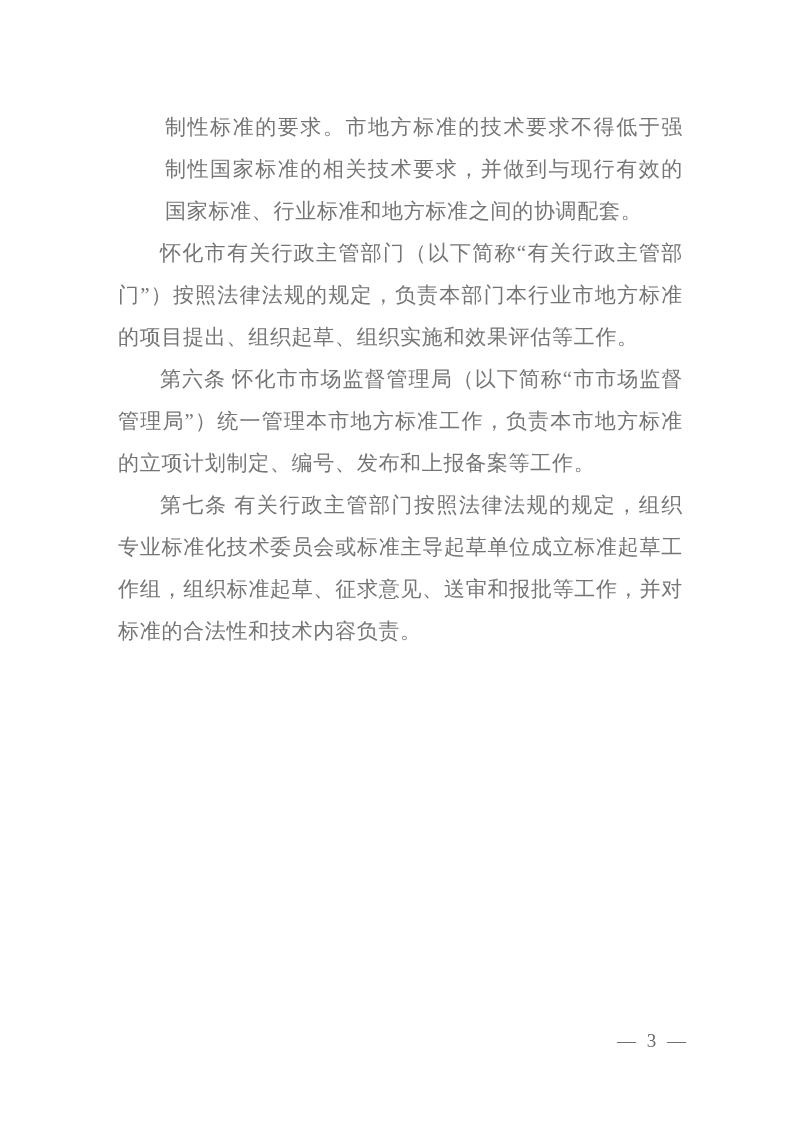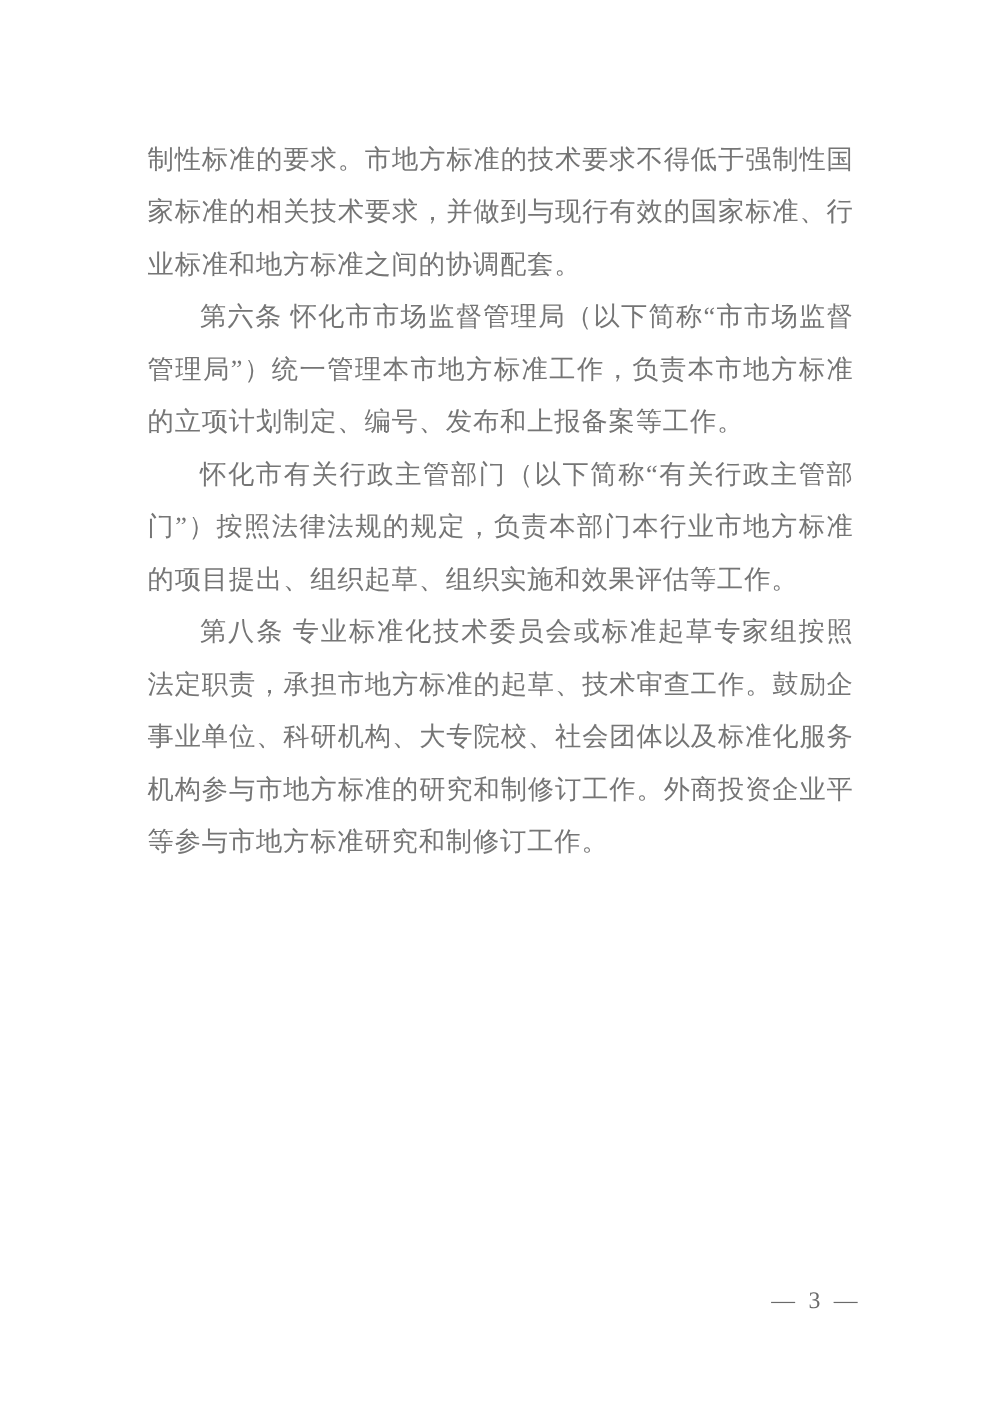--- a/index.html
+++ b/index.html
@@ -28,36 +28,37 @@
     line-height: 42px;
     letter-spacing: 0.7px;
     color: #757575;
     text-align: justify;
     text-indent: 2em;
     font-weight: normal;
     word-break: break-all;
   }
   .para.no-indent {
     text-indent: 0;
+    margin-left: 47px;
   }
   .page-number {
     position: absolute;
     top: 1026px;
     right: 104px;
     font-size: 19px;
     line-height: 30px;
     letter-spacing: 3px;
     color: #6a6a6a;
     font-family: "Liberation Serif", "DejaVu Serif", serif;
   }
 </style>
 </head>
 <body>
 
 <div class="page">
   <div class="content">
     <p class="para no-indent">制性标准的要求。市地方标准的技术要求不得低于强制性国家标准的相关技术要求，并做到与现行有效的国家标准、行业标准和地方标准之间的协调配套。</p>
+    <p class="para">怀化市有关行政主管部门（以下简称“有关行政主管部门”）按照法律法规的规定，负责本部门本行业市地方标准的项目提出、组织起草、组织实施和效果评估等工作。</p>
     <p class="para">第六条 怀化市市场监督管理局（以下简称“市市场监督管理局”）统一管理本市地方标准工作，负责本市地方标准的立项计划制定、编号、发布和上报备案等工作。</p>
-    <p class="para">怀化市有关行政主管部门（以下简称“有关行政主管部门”）按照法律法规的规定，负责本部门本行业市地方标准的项目提出、组织起草、组织实施和效果评估等工作。</p>
-    <p class="para">第八条 专业标准化技术委员会或标准起草专家组按照法定职责，承担市地方标准的起草、技术审查工作。鼓励企事业单位、科研机构、大专院校、社会团体以及标准化服务机构参与市地方标准的研究和制修订工作。外商投资企业平等参与市地方标准研究和制修订工作。</p>
+    <p class="para">第七条 有关行政主管部门按照法律法规的规定，组织专业标准化技术委员会或标准主导起草单位成立标准起草工作组，组织标准起草、征求意见、送审和报批等工作，并对标准的合法性和技术内容负责。</p>
   </div>
   <div class="page-number">— 3 —</div>
 </div>
 
 </body></html>

